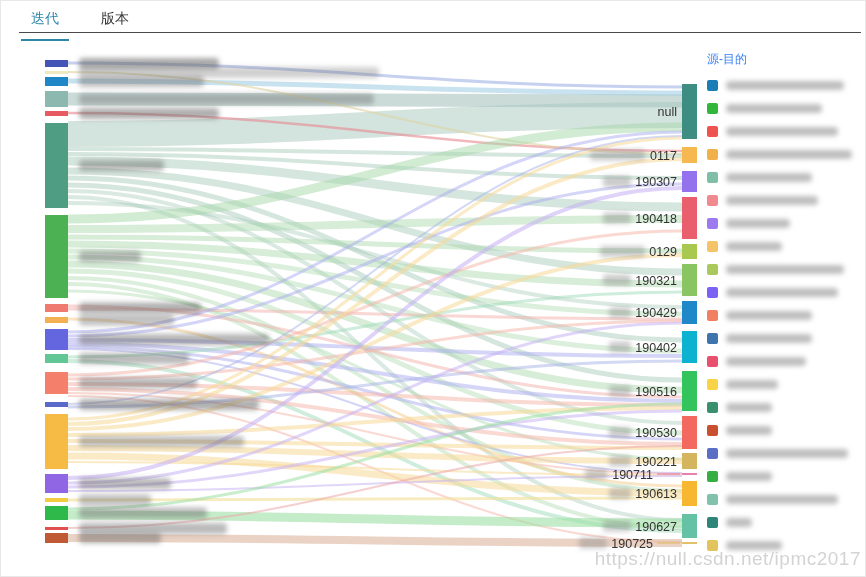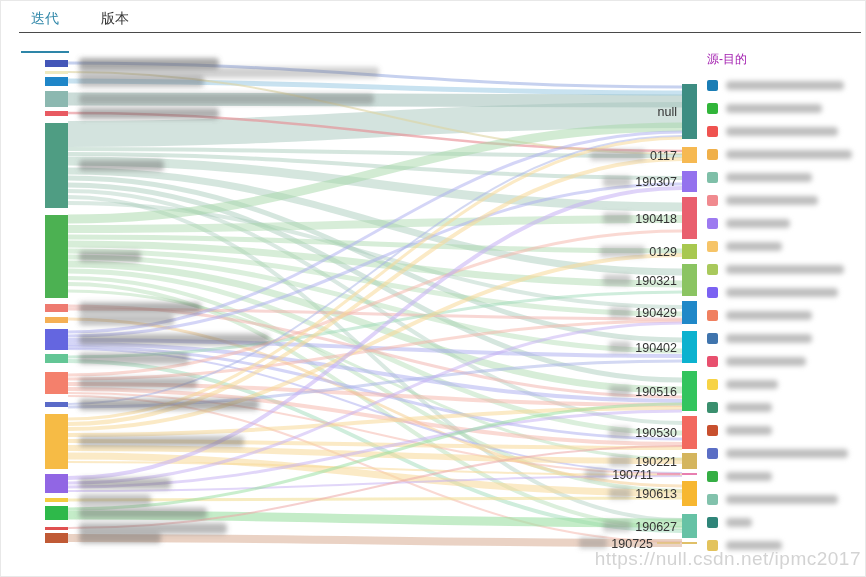--- a/index.html
+++ b/index.html
@@ -1,28 +1,28 @@
 <!DOCTYPE html>
 <html><head>
 <meta charset="utf-8">
 <style>
   html,body{margin:0;padding:0;background:#fff;}
   #app{position:relative;width:866px;height:577px;background:#fff;border:1px solid #e8e8e8;
        box-sizing:border-box;font-family:"Liberation Sans",sans-serif;overflow:hidden;}
   
   .tabs{position:absolute;top:9px;left:30px;display:flex;gap:42px;font-size:14px;color:#333;z-index:3;}
-  .tab{cursor:pointer;padding-bottom:24px;position:relative;}
+  .tab{cursor:pointer;padding-bottom:12px;position:relative;}
   .tab.active{color:#2e86a8;}
   .tab.active::after{content:"";position:absolute;left:-10px;right:-10px;bottom:-1px;height:2px;background:#2e86a8;}
   .tabbar-line{position:absolute;top:31px;left:18px;width:842px;height:1px;background:#4a4a4a;z-index:2;}
   
   #sankey{position:absolute;left:0;top:0;z-index:1;}
   
   .legend{position:absolute;left:706px;top:50px;width:156px;z-index:2;}
-  .legend-title{font-size:12px;color:#a21caf;height:14px;}
+  .legend-title{font-size:12px;color:#3b82f6;height:14px;}
   .legend-items{margin-top:9px;}
   .legend-item{display:flex;align-items:center;height:23px;cursor:pointer;}
   .legend-box{width:11px;height:11px;border-radius:2px;flex:0 0 11px;}
   .legend-blur{height:9px;margin-left:8px;border-radius:4px;background:rgba(125,125,125,.5);filter:blur(2.5px);}
   
   .watermark{position:absolute;right:4px;bottom:6px;font-size:19px;color:#cccccc;opacity:.85;
              letter-spacing:.5px;z-index:4;}
 </style>
 </head>
 <body>

